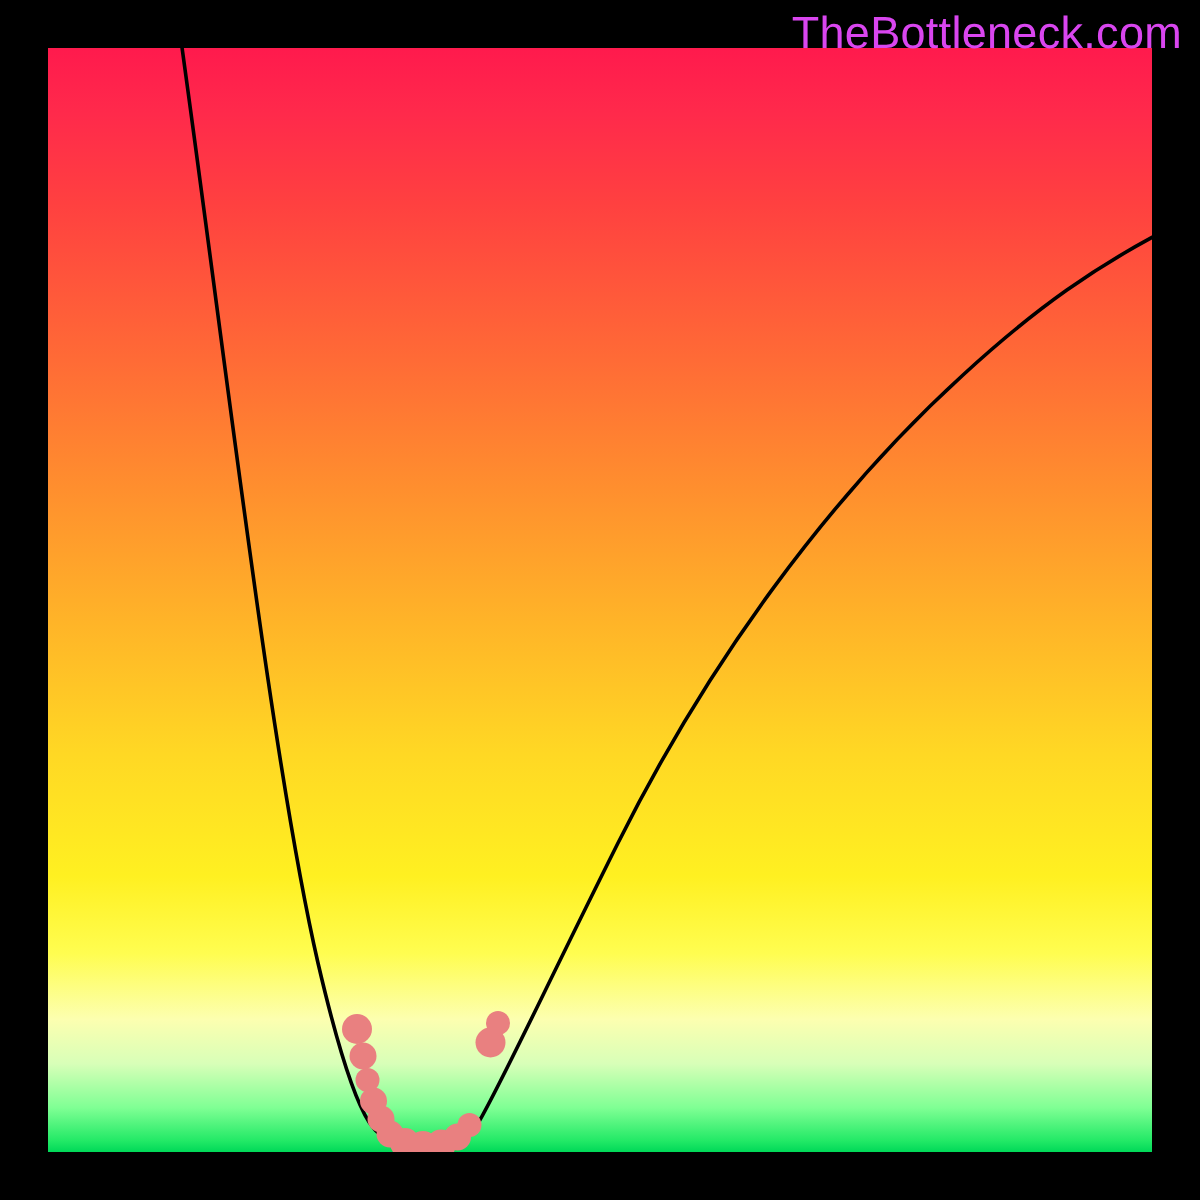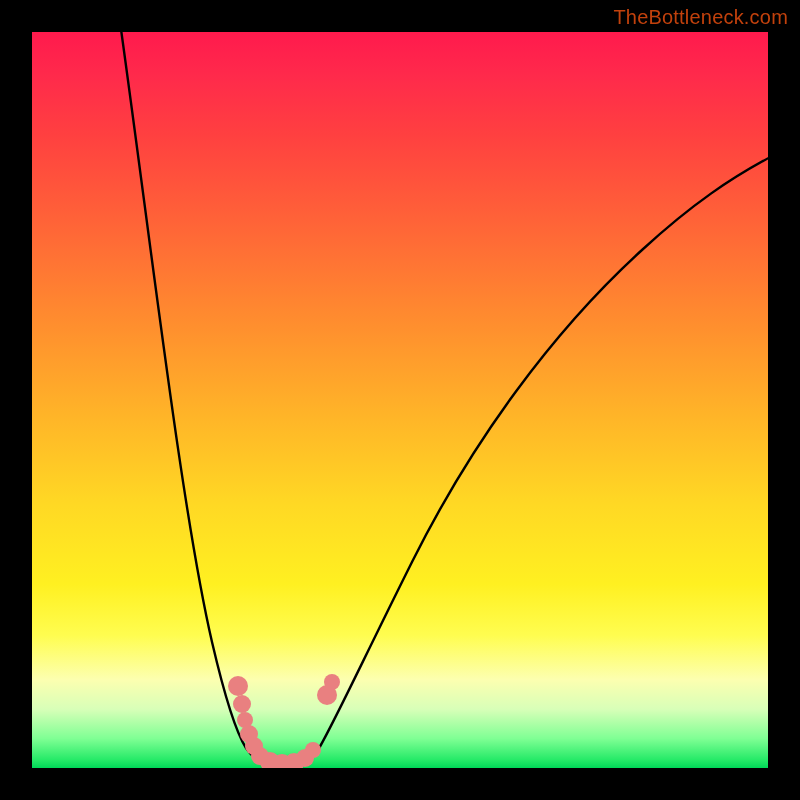--- a/index.html
+++ b/index.html
@@ -48,22 +48,22 @@
       #d8ffb8 92%,
       #7fff94 96%,
       #22e966 99%,
       #00d858 100%
     );
   }
   .watermark {
     position: absolute;
     top: 6px;
     right: 12px;
-    color: #c2410c;
-    font-size: 20px;
+    color: #d946ef;
+    font-size: 30px;
     font-weight: 500;
     letter-spacing: 0.2px;
   }
   svg.curves {
     position: absolute;
     left: 0;
     top: 0;
     width: 100%;
     height: 100%;
   }

